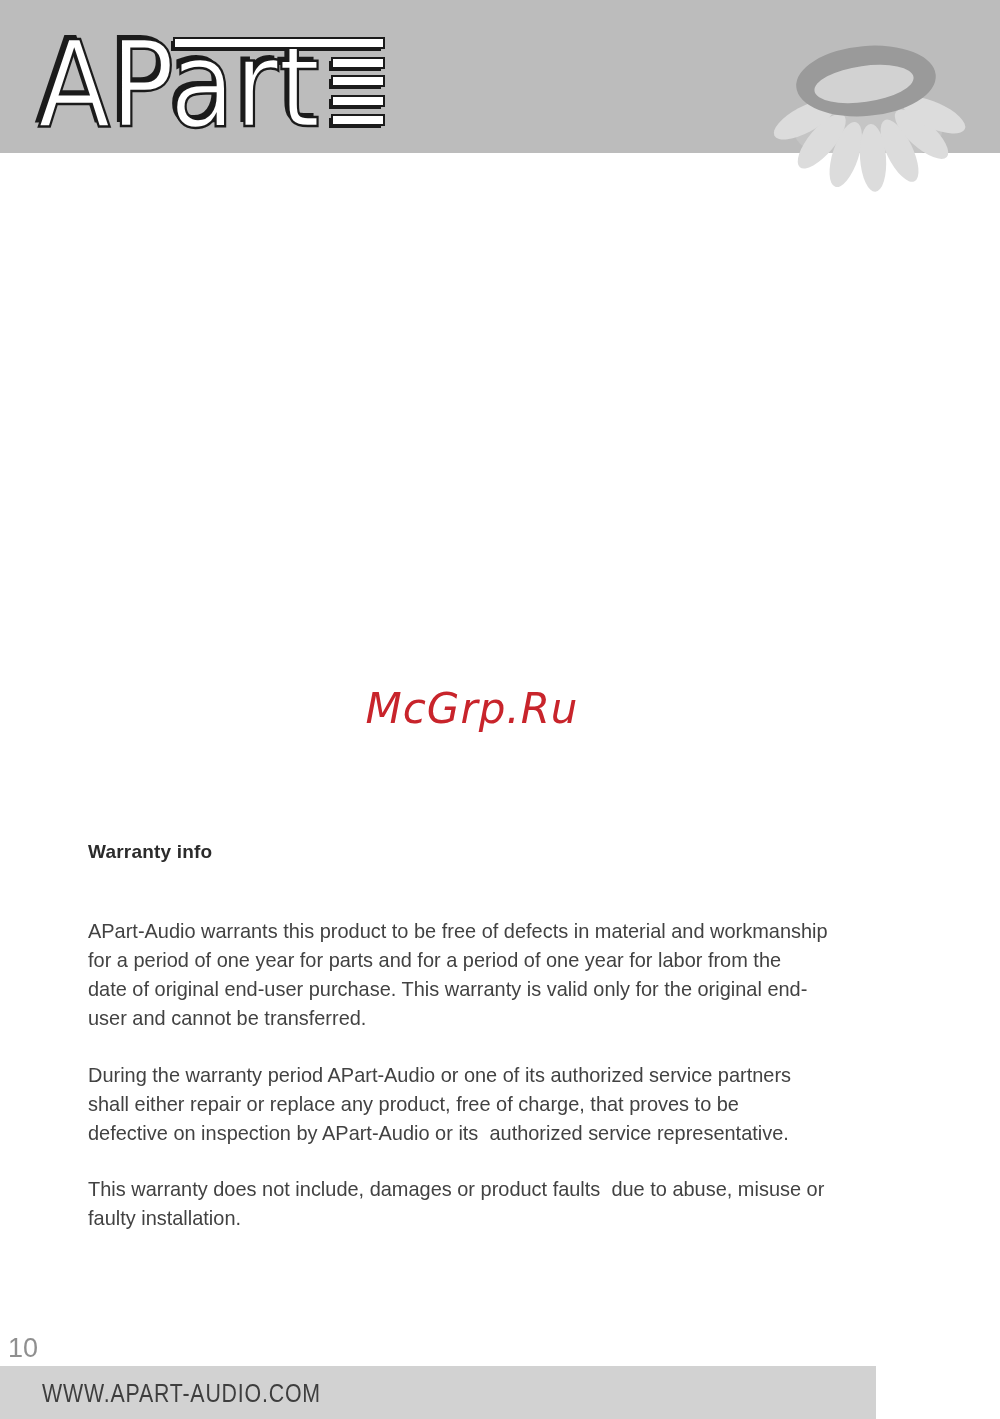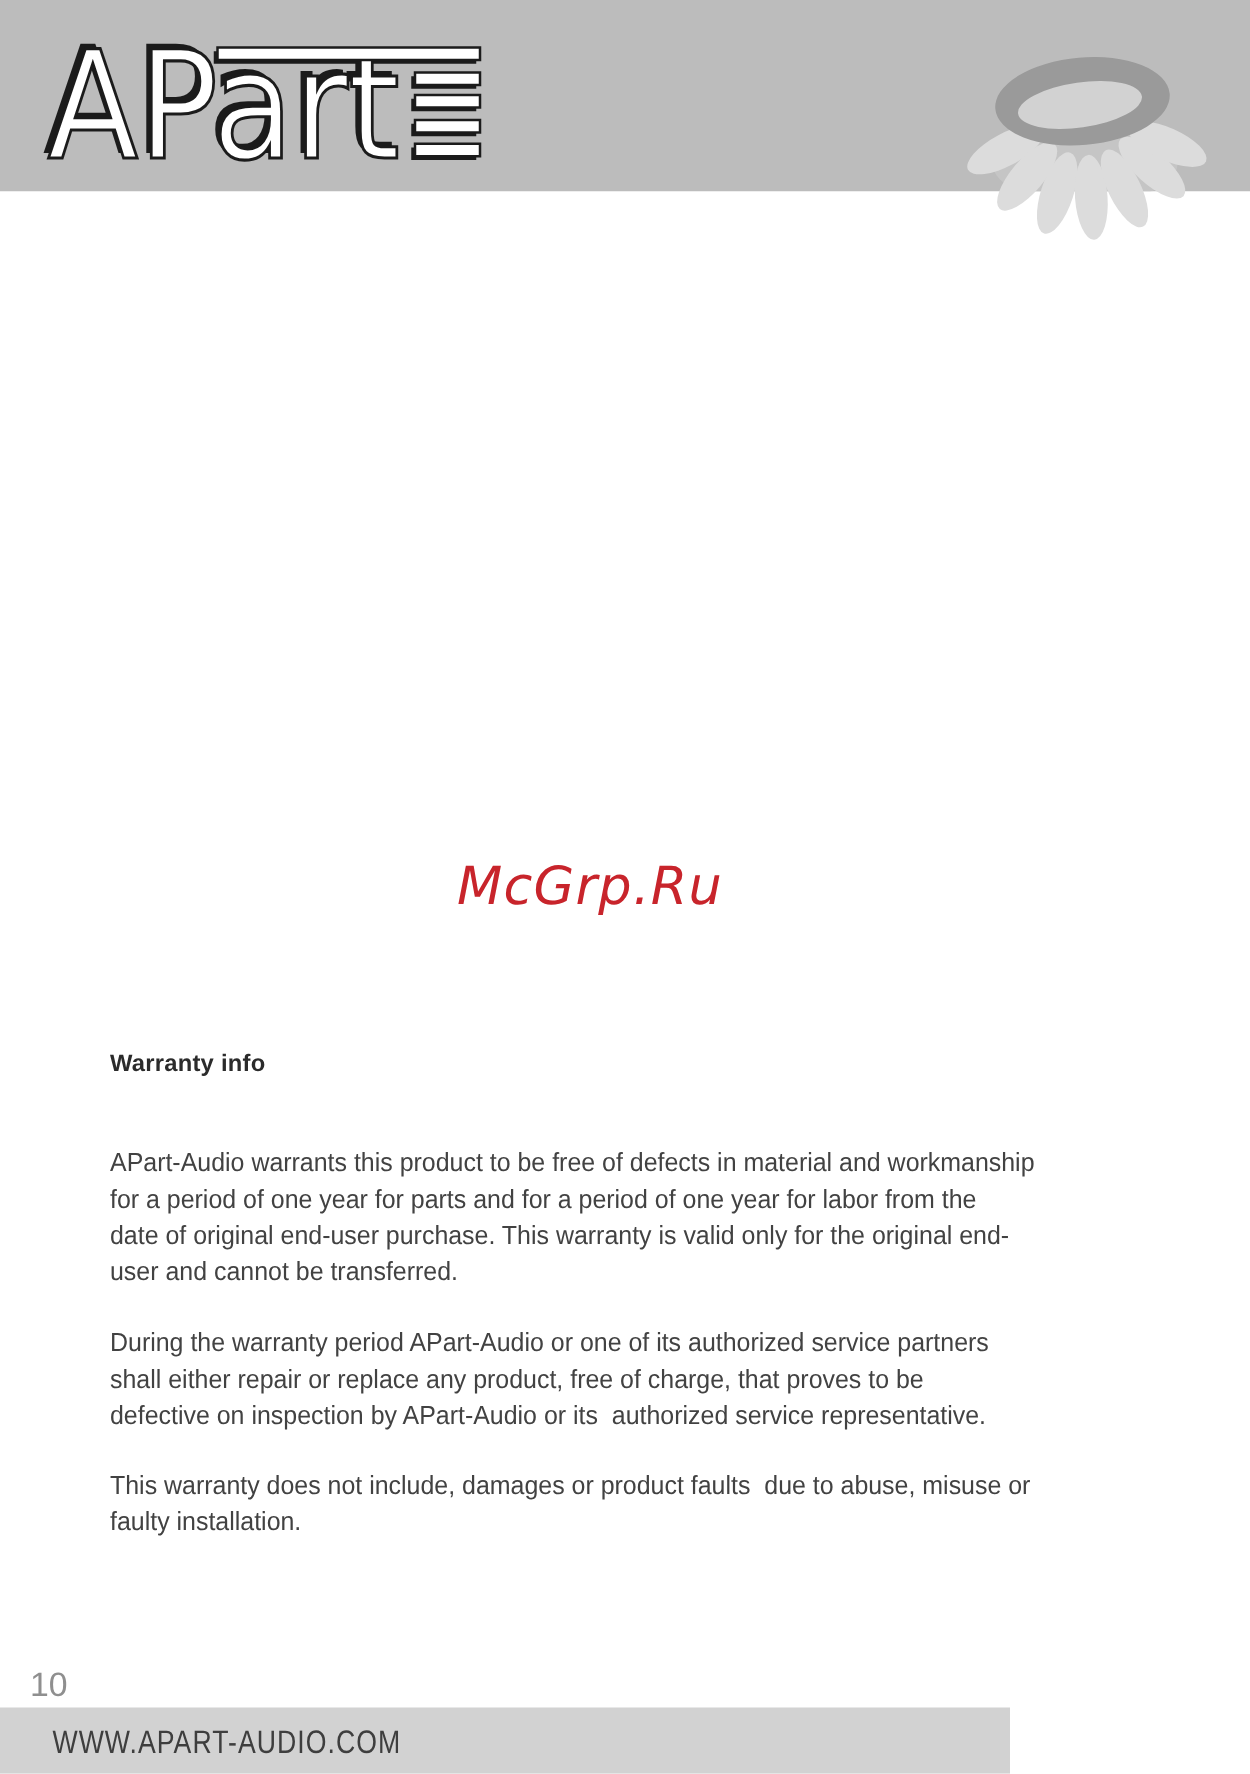--- a/index.html
+++ b/index.html
@@ -20,22 +20,22 @@
     font-weight:bold;font-size:19px;color:#2b2b2b;letter-spacing:.2px;
   }
   .para{
     position:absolute;left:88px;width:912px;
     font-size:21px;line-height:29px;color:#424242;
     white-space:pre;transform:scaleX(.95);transform-origin:left top;
   }
   .para-1{top:916px;}
   .para-2{top:1060px;}
   .para-3{top:1174px;}
-  .page-num{position:absolute;left:24px;top:1333px;font-size:27px;color:#8f8f8f;}
-  .footer-band{position:absolute;left:0;top:1366px;width:808px;height:53px;background:#d2d2d2;}
+  .page-num{position:absolute;left:8px;top:1333px;font-size:27px;color:#8f8f8f;}
+  .footer-band{position:absolute;left:0;top:1366px;width:876px;height:53px;background:#d2d2d2;}
   .footer-url{
     position:absolute;left:42px;top:0;height:53px;line-height:55px;
     font-size:26px;color:#3e3e3e;letter-spacing:1px;
     transform:scaleX(.82);transform-origin:left center;white-space:nowrap;
   }
 </style>
 </head>
 <body>
 
 <div class="header-band"></div>

